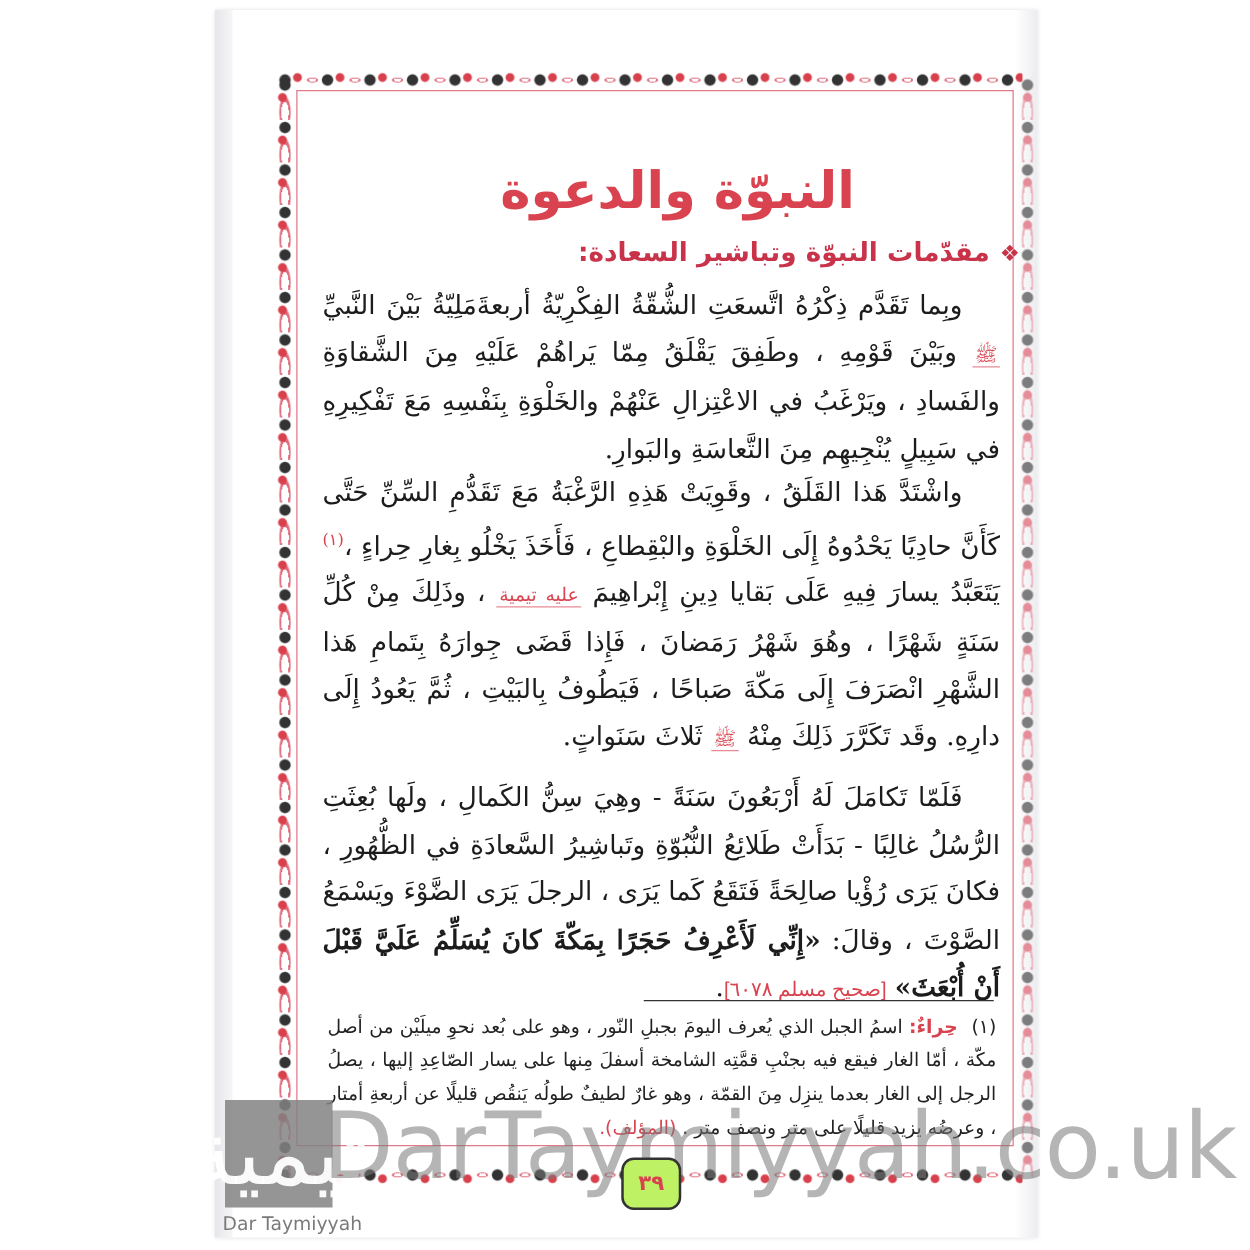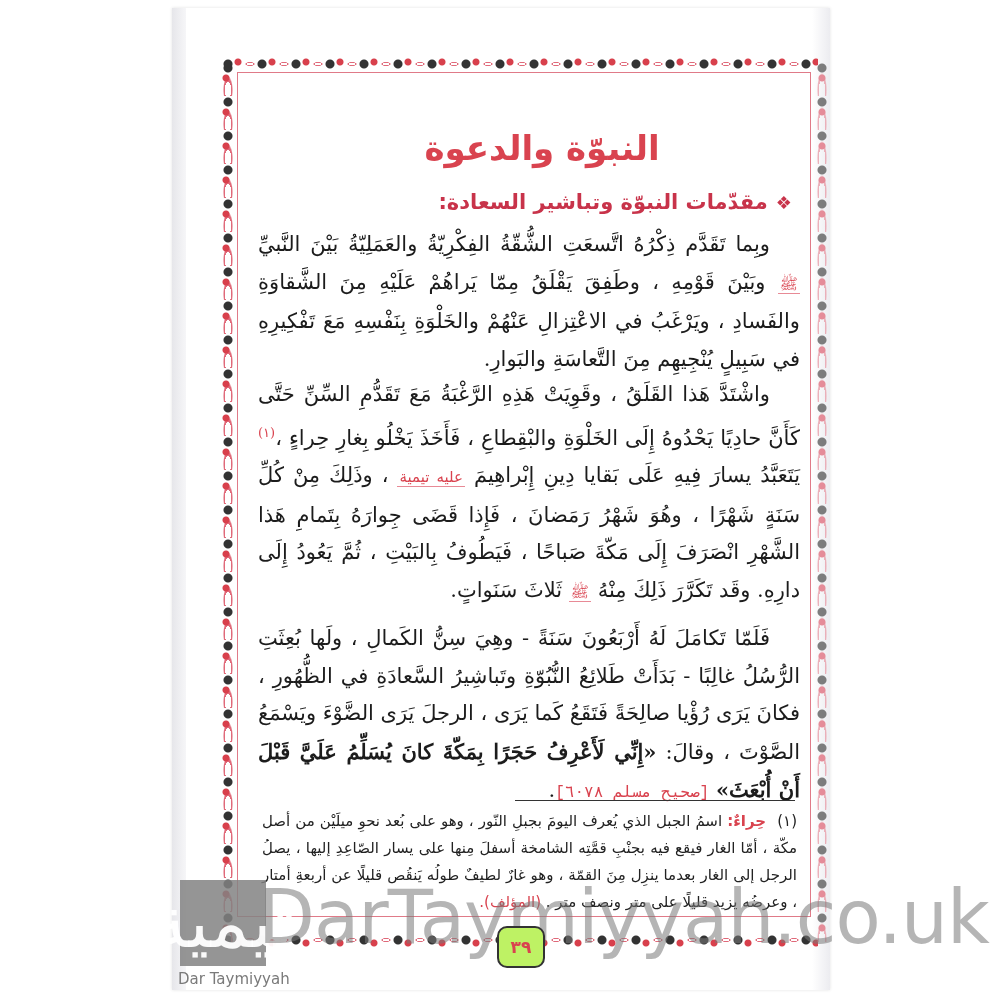--- a/index.html
+++ b/index.html
@@ -61,45 +61,45 @@
     }
     .inner-frame {
       position: absolute; left: 237px; top: 72px; width: 574px; height: 845px;
       border: 1.5px solid #e07a88;
       box-sizing: border-box;
     }
     .chapter-title {
       position: absolute; left: 237px; top: 128px; width: 610px;
       text-align: center; direction: rtl;
       font-family: "DejaVu Sans", sans-serif; font-weight: bold;
-      font-size: 34px; color: #d9434f; margin: 0;
+      font-size: 41px; color: #d9434f; margin: 0;
     }
     .section-heading {
-      position: absolute; right: 208px; top: 190px; width: 545px;
+      position: absolute; right: 184px; top: 190px; width: 545px;
       direction: rtl; text-align: right;
       font-family: "DejaVu Sans", sans-serif; font-weight: bold;
       font-size: 21px; color: #c8334a; margin: 0;
     }
     .diamond { color: #c8334a; font-size: 18px; margin-left: 8px; }
     .body-text {
       position: absolute; left: 258px; width: 542px;
       direction: rtl; text-align: justify; text-align-last: right;
       font-family: "DejaVu Serif", serif; font-size: 21px; line-height: 37.5px;
       color: #1c1c1c; margin: 0;
     }
     .p1 { top: 226px; text-indent: 30px; }
     .p2 { top: 376px; text-indent: 30px; }
     .p3 { top: 620px; text-indent: 30px; }
     .honor {
       color: #d9434f; font-size: 15px; font-family: "DejaVu Sans", sans-serif;
       border-bottom: 1px solid #e88a96; padding: 0 2px;
     }
     .fn-ref { color: #d9434f; font-size: 13px; vertical-align: super; }
     .quote-bold { font-weight: bold; }
-    .citation { color: #d9434f; font-size: 16px; font-family: Liberation Mono, monospace; }
+    .citation { color: #d9434f; font-size: 16px; font-family: Liberation Sans, sans-serif; }
     .divider {
       position: absolute; left: 515px; top: 800px; width: 280px; height: 0;
       border-top: 1.5px solid #333;
     }
     .footnote {
       position: absolute; left: 262px; top: 808px; width: 535px;
       direction: rtl; text-align: justify; text-align-last: right;
       font-family: "DejaVu Sans", sans-serif; font-size: 15px; line-height: 27px;
       color: #222; margin: 0;
     }
@@ -145,21 +145,21 @@
 <div class="orn orn-right"></div>
 <div class="inner-frame"></div>
 
 <h1 class="chapter-title">النبوّة والدعوة</h1>
 
 <h2 class="section-heading">
   <span class="diamond">❖</span><span>مقدّمات النبوّة وتباشير السعادة:</span>
 </h2>
 
 <p class="body-text p1">
-  <span>وبِما تَقَدَّم ذِكْرُهُ اتَّسعَتِ الشُّقّةُ الفِكْرِيّةُ والعَمَلِيّةُ بَيْنَ النَّبيِّ</span>
+  <span>وبِما تَقَدَّم ذِكْرُهُ اتَّسعَتِ الشُّقّةُ الفِكْرِيّةُ أربعةَمَلِيّةُ بَيْنَ النَّبيِّ</span>
   <span class="honor">ﷺ</span>
   <span>وبَيْنَ قَوْمِهِ ، وطَفِقَ يَقْلَقُ مِمّا يَراهُمْ عَلَيْهِ مِنَ الشَّقاوَةِ والفَسادِ ، ويَرْغَبُ في الاعْتِزالِ عَنْهُمْ والخَلْوَةِ بِنَفْسِهِ مَعَ تَفْكِيرِهِ في سَبِيلٍ يُنْجِيهِم مِنَ التَّعاسَةِ والبَوارِ.</span>
 </p>
 
 <p class="body-text p2">
   <span>واشْتَدَّ هَذا القَلَقُ ، وقَوِيَتْ هَذِهِ الرَّغْبَةُ مَعَ تَقَدُّمِ السِّنِّ حَتَّى كَأَنَّ حادِيًا يَحْدُوهُ إِلَى الخَلْوَةِ والبْقِطاعِ ، فَأَخَذَ يَخْلُو بِغارِ حِراءٍ ،</span><span class="fn-ref">(١)</span>
   <span>يَتَعَبَّدُ يسارَ فِيهِ عَلَى بَقايا دِينِ إِبْراهِيمَ</span>
   <span class="honor">عليه تيمية</span>
   <span>، وذَلِكَ مِنْ كُلِّ سَنَةٍ شَهْرًا ، وهُوَ شَهْرُ رَمَضانَ ، فَإِذا قَضَى جِوارَهُ بِتَمامِ هَذا الشَّهْرِ انْصَرَفَ إِلَى مَكّةَ صَباحًا ، فَيَطُوفُ بِالبَيْتِ ، ثُمَّ يَعُودُ إِلَى دارِهِ. وقَد تَكَرَّرَ ذَلِكَ مِنْهُ</span>
   <span class="honor">ﷺ</span>

